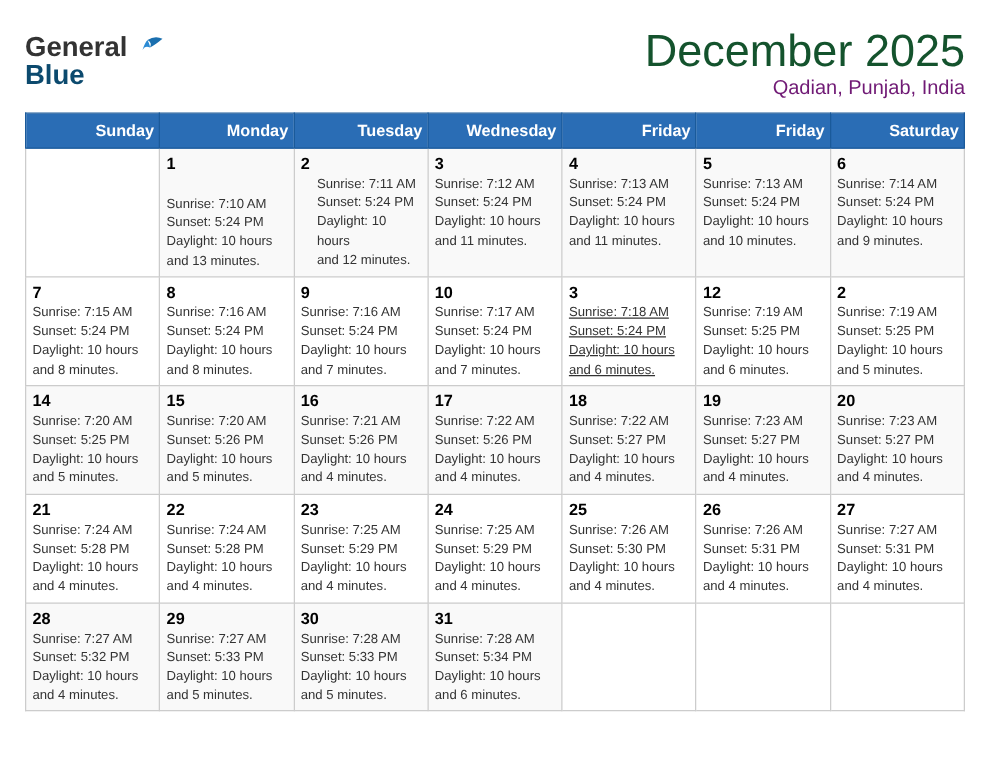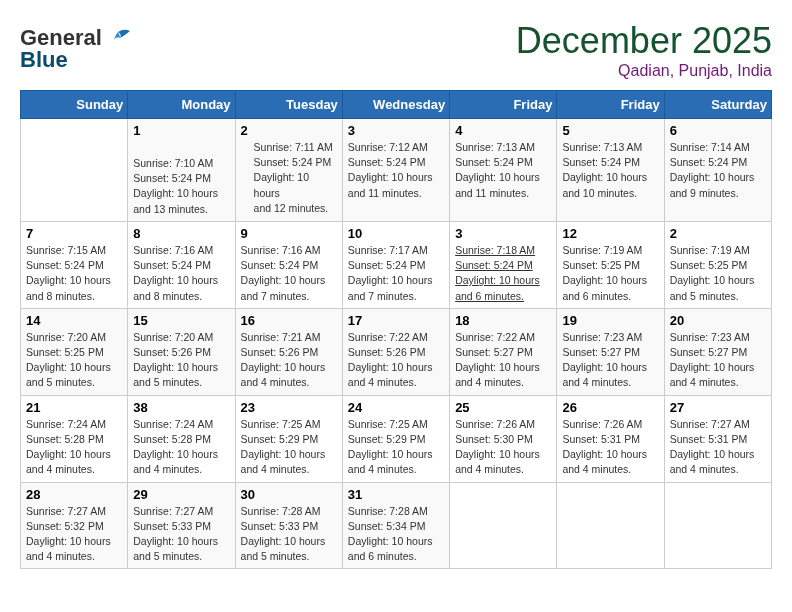--- a/index.html
+++ b/index.html
@@ -257,21 +257,21 @@
       </tr>
       <tr>
         <td>
           <span class="day-num">21</span>
           <div class="day-info" style="white-space: pre-line;">Sunrise: 7:24 AM
 Sunset: 5:28 PM
 Daylight: 10 hours
 and 4 minutes.</div>
         </td>
         <td>
-          <span class="day-num">38</span>
+          <span class="day-num">22</span>
           <div class="day-info" style="white-space: pre-line;">Sunrise: 7:24 AM
 Sunset: 5:28 PM
 Daylight: 10 hours
 and 4 minutes.</div>
         </td>
         <td>
           <span class="day-num">23</span>
           <div class="day-info" style="white-space: pre-line;">Sunrise: 7:25 AM
 Sunset: 5:29 PM
 Daylight: 10 hours

